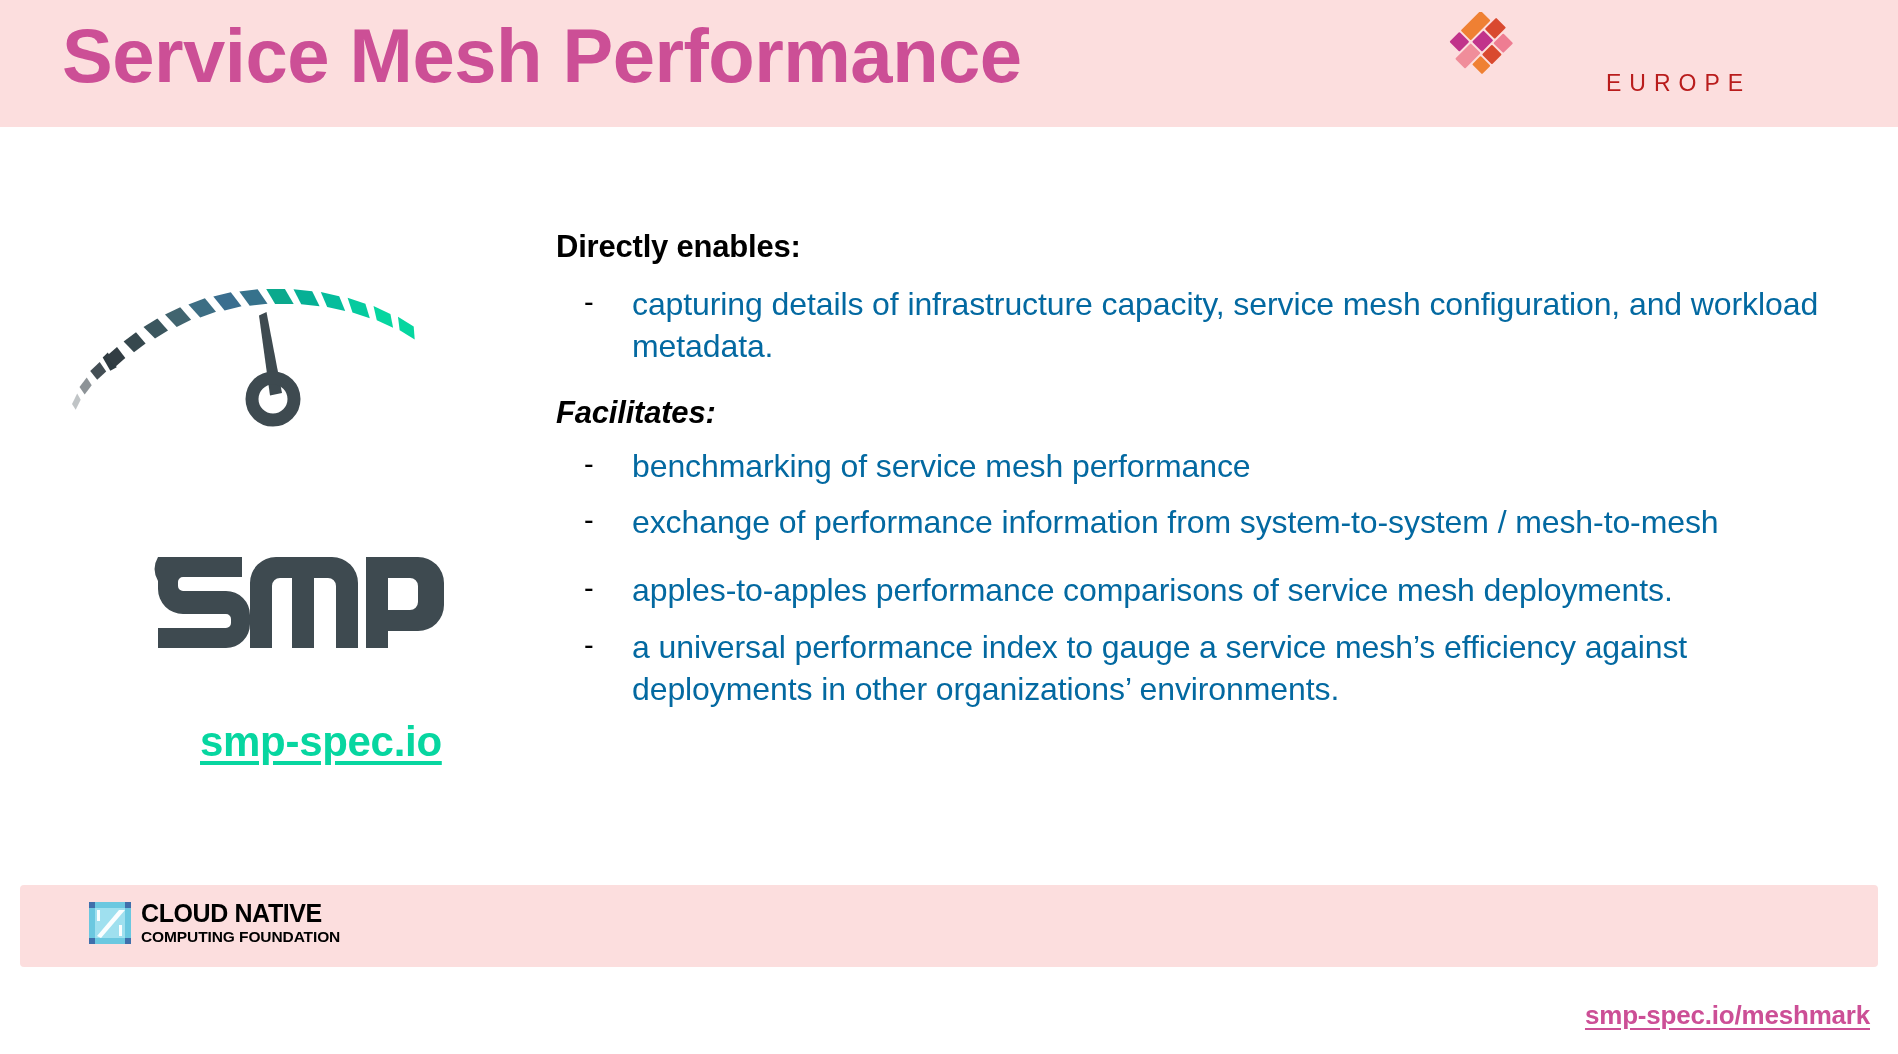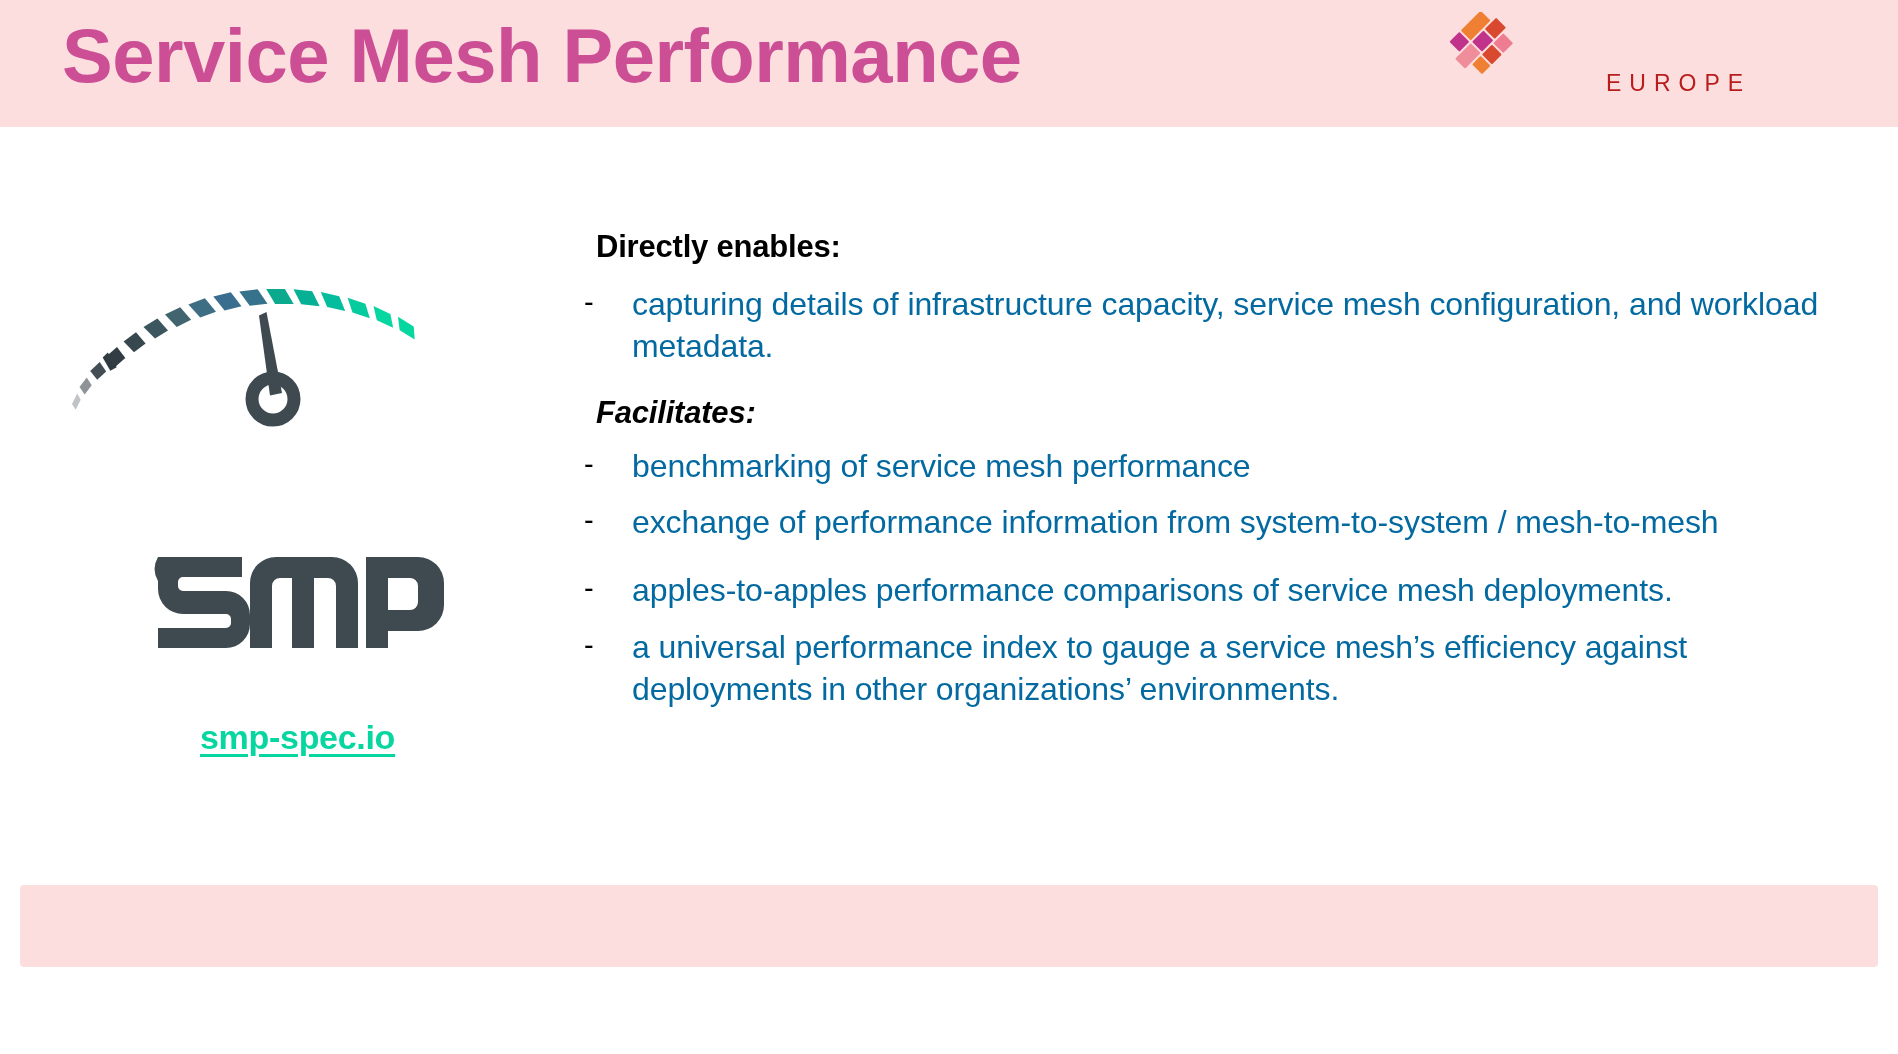--- a/index.html
+++ b/index.html
@@ -76,21 +76,21 @@
     width: 470px; height: 260px;
   }
   .smp-word {
     position: absolute;
     left: 150px; top: 545px;
     width: 300px; height: 105px;
   }
   .smp-link {
     position: absolute;
     left: 200px; top: 718px;
-    font-size: 34px;
+    font-size: 42px;
     font-weight: bold;
     color: #07d6a0;
     text-decoration: underline;
     text-underline-offset: 5px;
     letter-spacing: -0.3px;
     white-space: nowrap;
     cursor: pointer;
   }
 
   
@@ -98,21 +98,20 @@
     position: absolute;
     left: 556px; top: 228px;
     width: 1300px;
   }
   .section-heading {
     font-size: 31px;
     font-weight: bold;
     color: #000000;
     letter-spacing: -0.2px;
     line-height: 1.2;
-    margin-left: 40px;
   }
   .heading-enables { margin-bottom: 18px; }
   .heading-facilitates { margin-top: 18px; margin-bottom: 14px; font-style: italic; }
 
   .bullet {
     display: flex;
     align-items: flex-start;
     margin-left: 28px;
     margin-bottom: 26px;
   }
@@ -299,17 +298,35 @@
 
     <div class="bullet">
       <span class="bullet-mark">-</span>
       <span class="bullet-text">a universal performance index to gauge a service mesh’s efficiency against deployments in other organizations’ environments.</span>
     </div>
 
   </div>
 
   <div class="bottom-banner">
 
+    <div class="cncf-logo">
+      <svg class="cncf-mark" viewBox="0 0 44 44">
+        <rect x="1" y="1" width="42" height="42" fill="#3f6fab"></rect>
+        <rect x="7" y="7" width="30" height="30" fill="#9fe0ef"></rect>
+        <rect x="7" y="1" width="30" height="6" fill="#6bc8e0"></rect>
+        <rect x="7" y="37" width="30" height="6" fill="#6bc8e0"></rect>
+        <rect x="1" y="7" width="6" height="30" fill="#6bc8e0"></rect>
+        <rect x="37" y="7" width="6" height="30" fill="#6bc8e0"></rect>
+        <path d="M9 35 L31 9 L37 9 L13 37 Z" fill="#ffffff" opacity="0.95"></path>
+        <path d="M9 9 L9 20 L12 20 L12 9 Z" fill="#ffffff" opacity="0.95"></path>
+        <path d="M31 35 L31 24 L34 24 L34 35 Z" fill="#ffffff" opacity="0.95"></path>
+      </svg>
+      <span class="cncf-text">
+        <span class="cncf-line1">CLOUD NATIVE</span>
+        <span class="cncf-line2">COMPUTING FOUNDATION</span>
+      </span>
+    </div>
 
   </div>
 
+  <a class="footer-link">smp-spec.io/meshmark</a>
 
 </div>
 
 </body></html>

